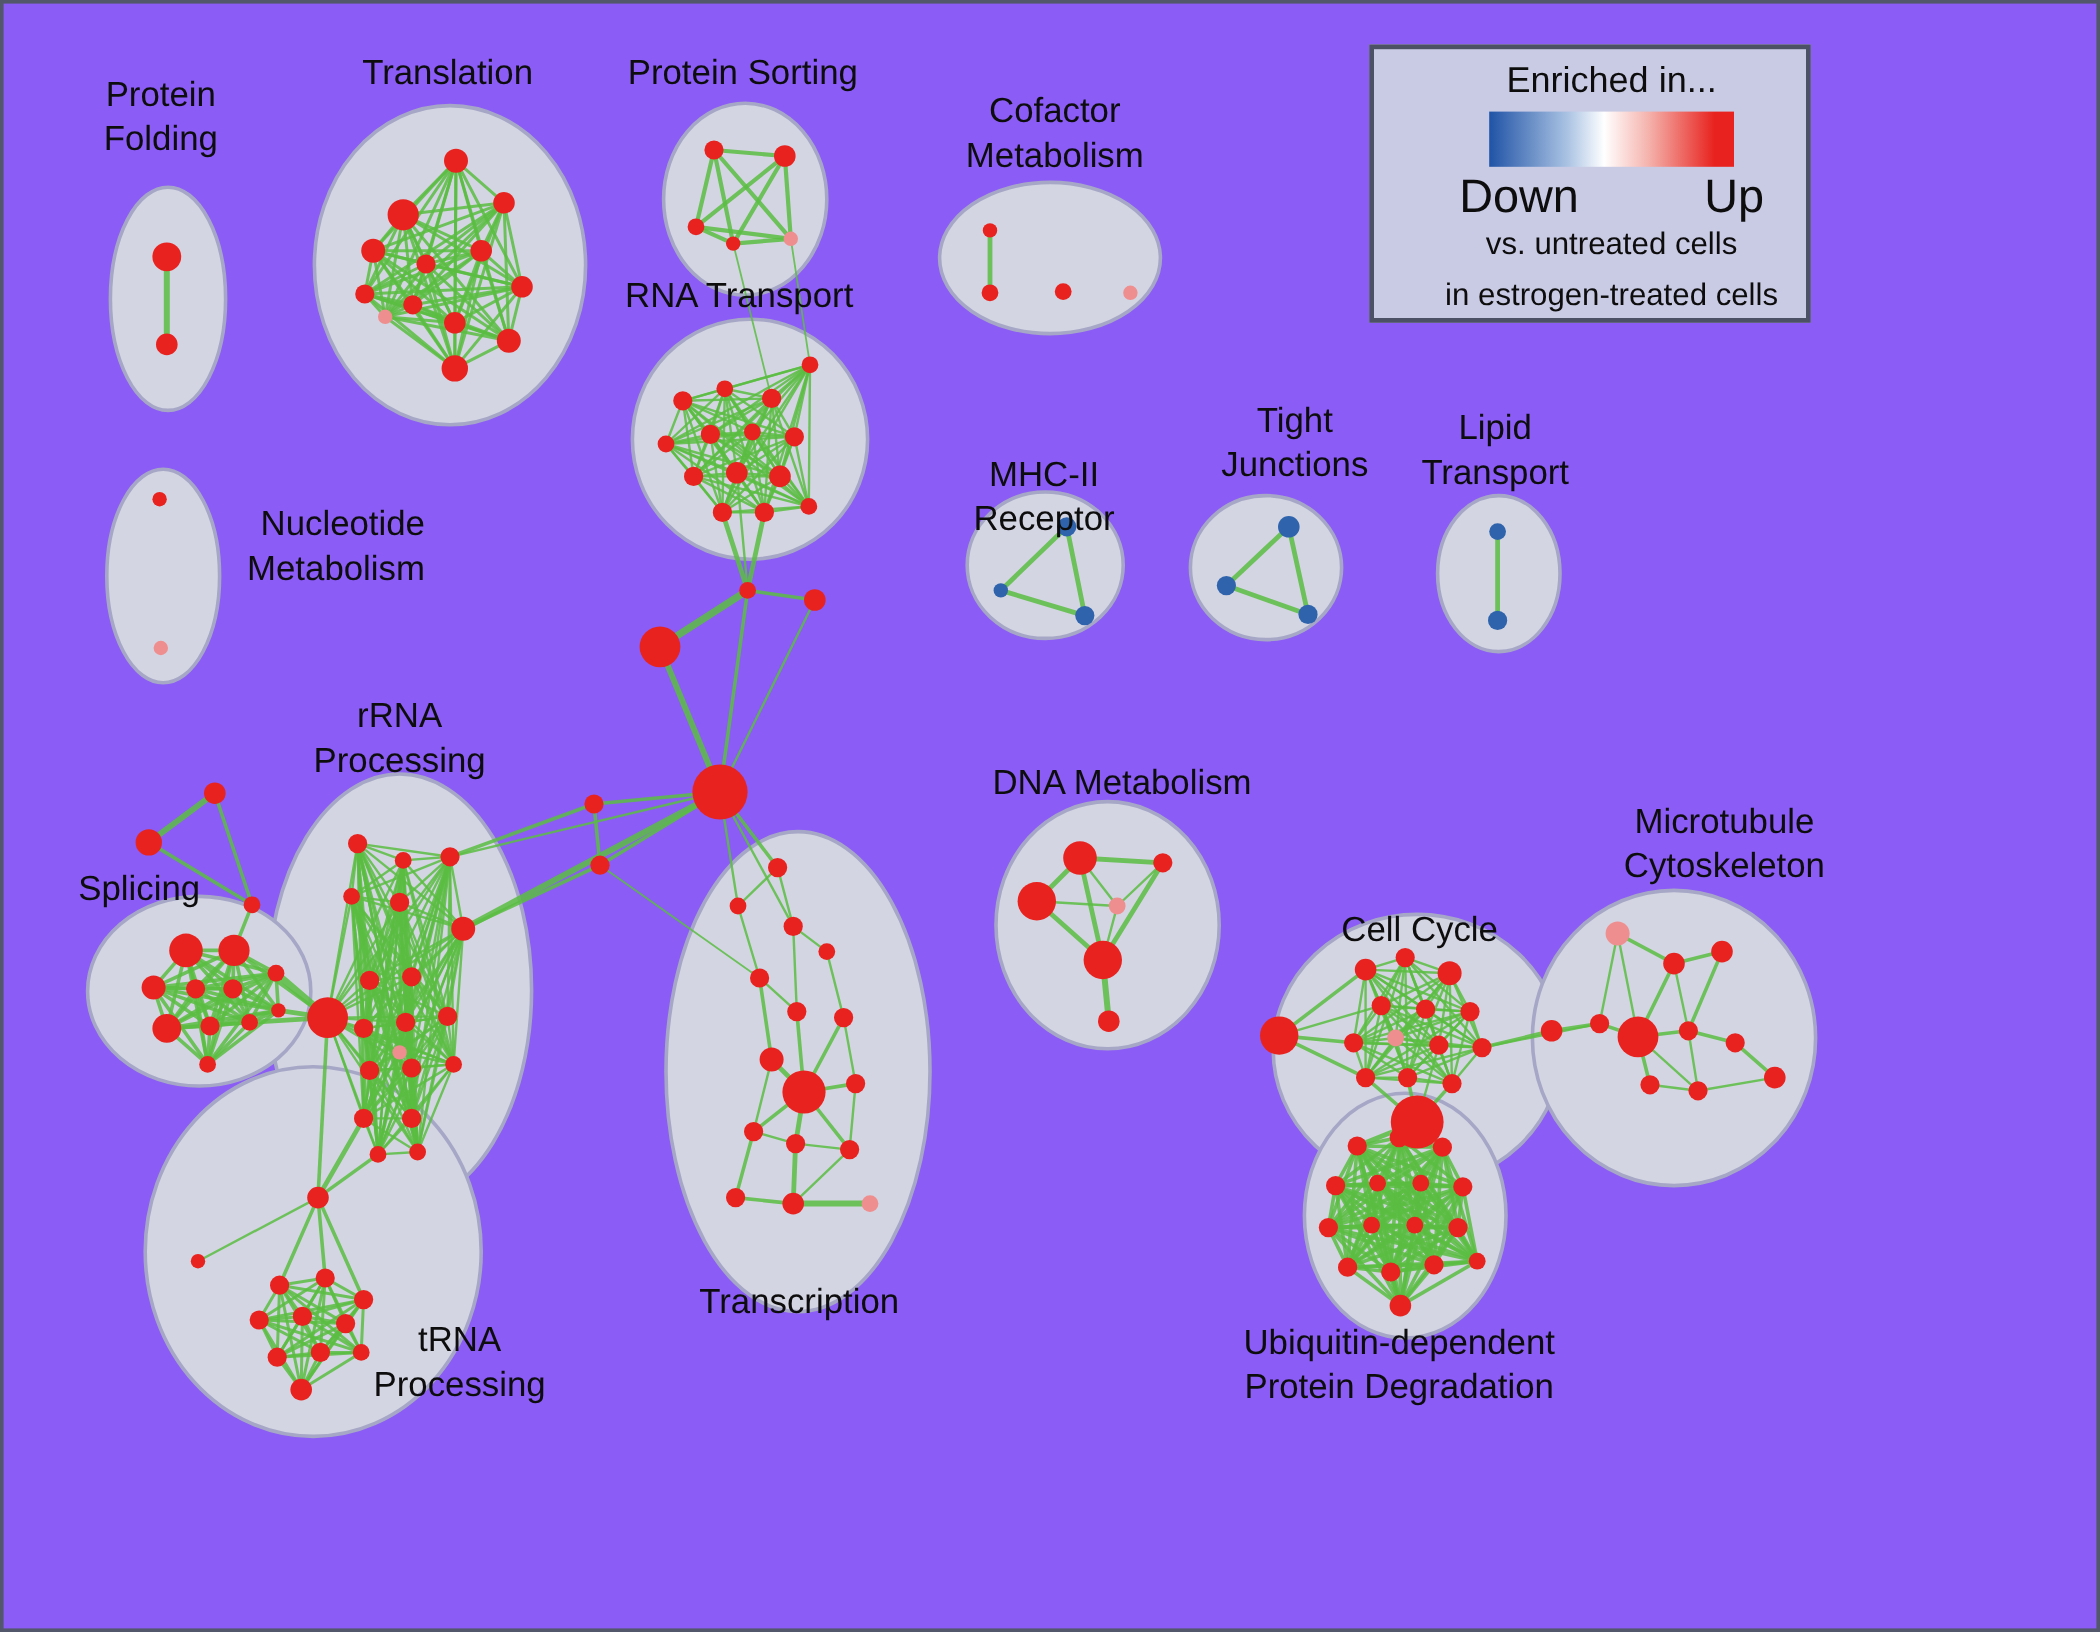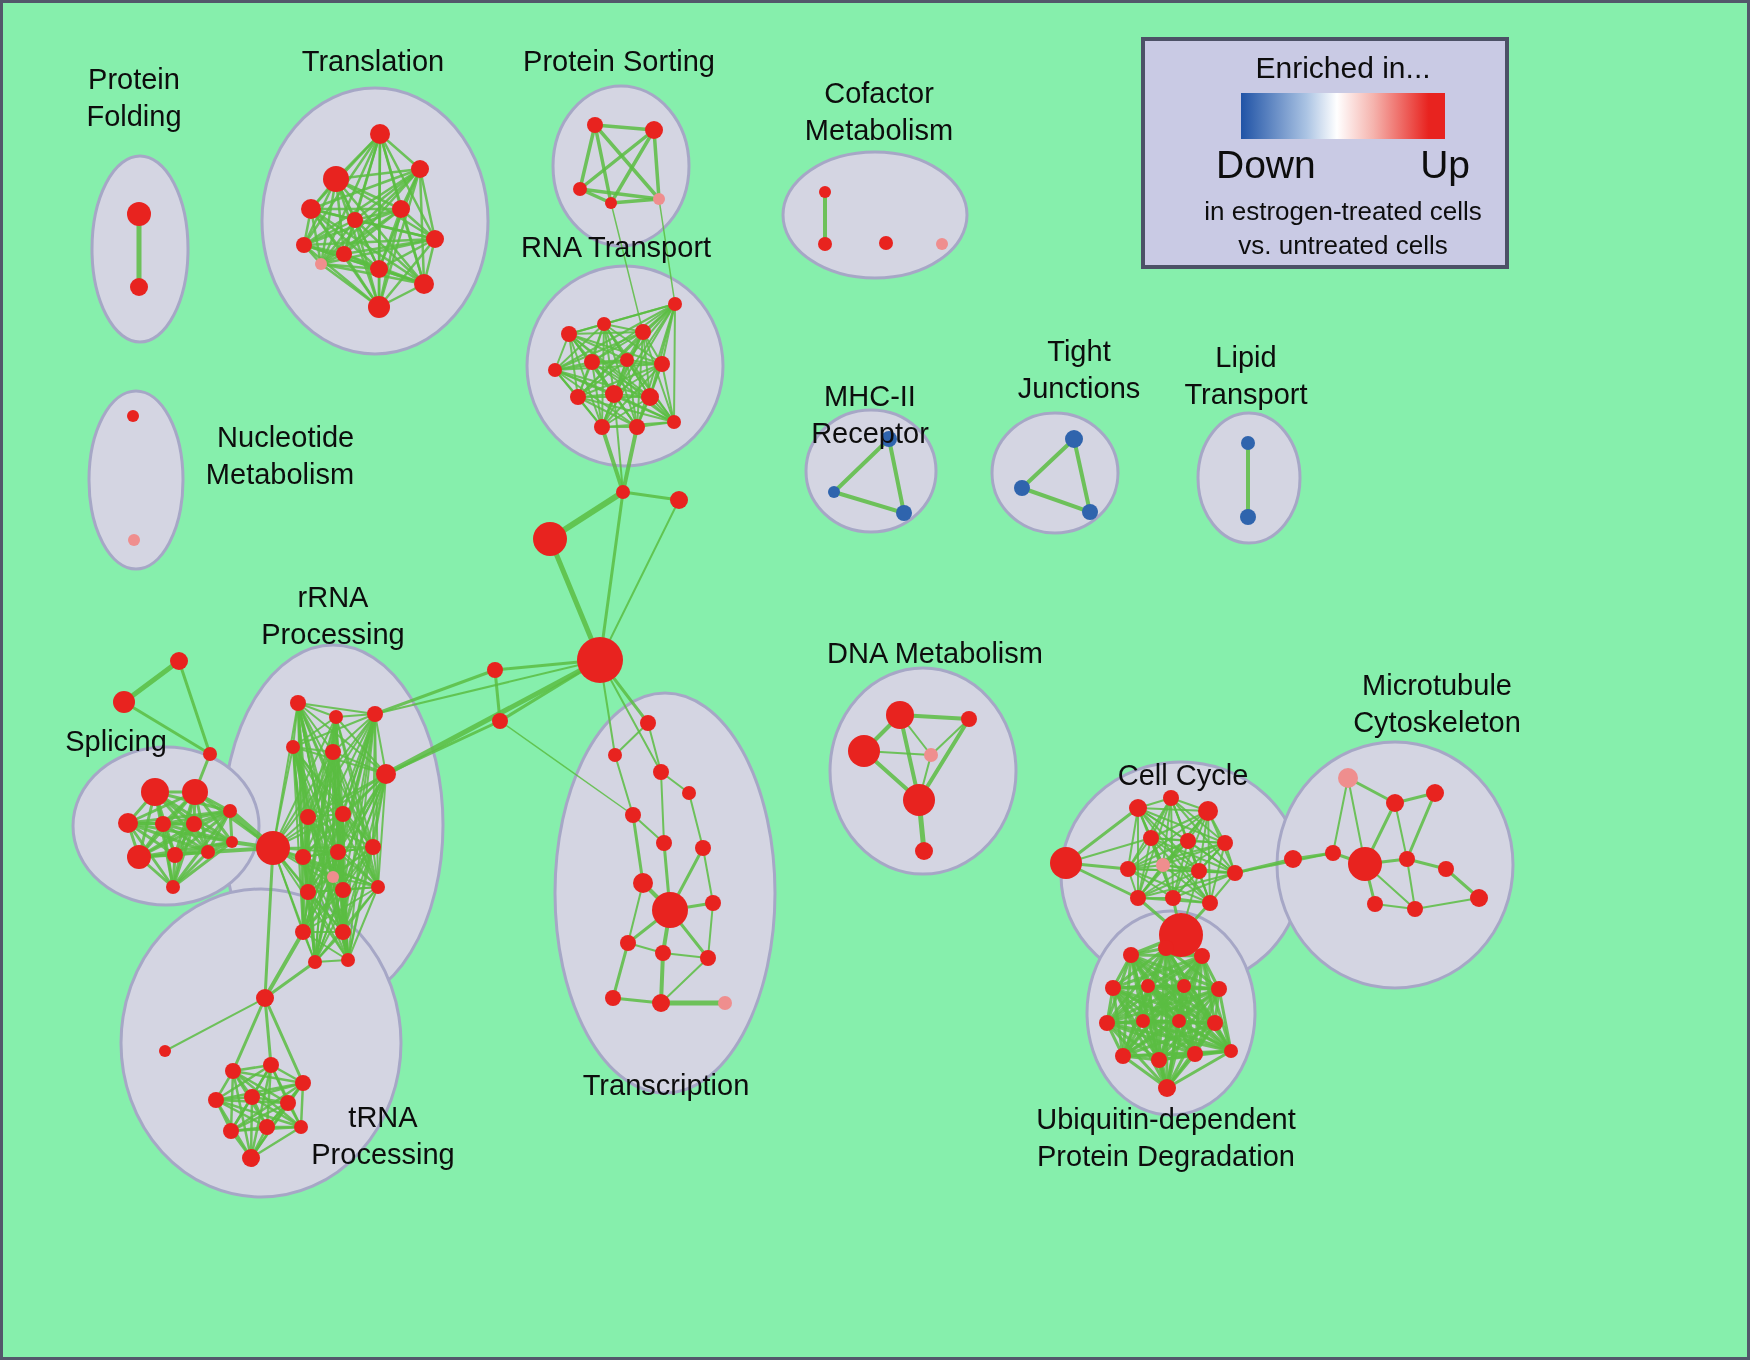--- a/index.html
+++ b/index.html
@@ -1,18 +1,18 @@
 <!DOCTYPE html>
 <html><head>
 <meta charset="utf-8">
 <style>
   html,body{margin:0;padding:0;background:#ffffff;}
   .stage{
     position:relative;width:1750px;height:1360px;
-    background:#86efac;border:3px solid #53576b;box-sizing:border-box;
+    background:#8b5cf6;border:3px solid #53576b;box-sizing:border-box;
     font-family:"Liberation Sans",sans-serif;overflow:hidden;
   }
   .stage svg{position:absolute;left:0;top:0;}
   #labels{position:absolute;left:0;top:0;width:100%;height:100%;pointer-events:none;}
   .cluster-label{
     position:absolute;transform:translateX(-50%);
     text-align:center;font-size:29px;line-height:1.28;color:#0d0d0d;
     white-space:pre-line;
   }
   .legend{
@@ -1024,16 +1024,16 @@
 Protein Degradation</div>
     </div>
 
   <div class="legend">
     <div class="legend-title">Enriched in...</div>
     <div class="legend-bar"></div>
     <div class="legend-row">
       <span>Down</span>
       <span>Up</span>
     </div>
+    <div class="legend-sub">vs. untreated cells</div>
     <div class="legend-sub first">in estrogen-treated cells</div>
-    <div class="legend-sub">vs. untreated cells</div>
   </div>
 </div>
 
 </body></html>

